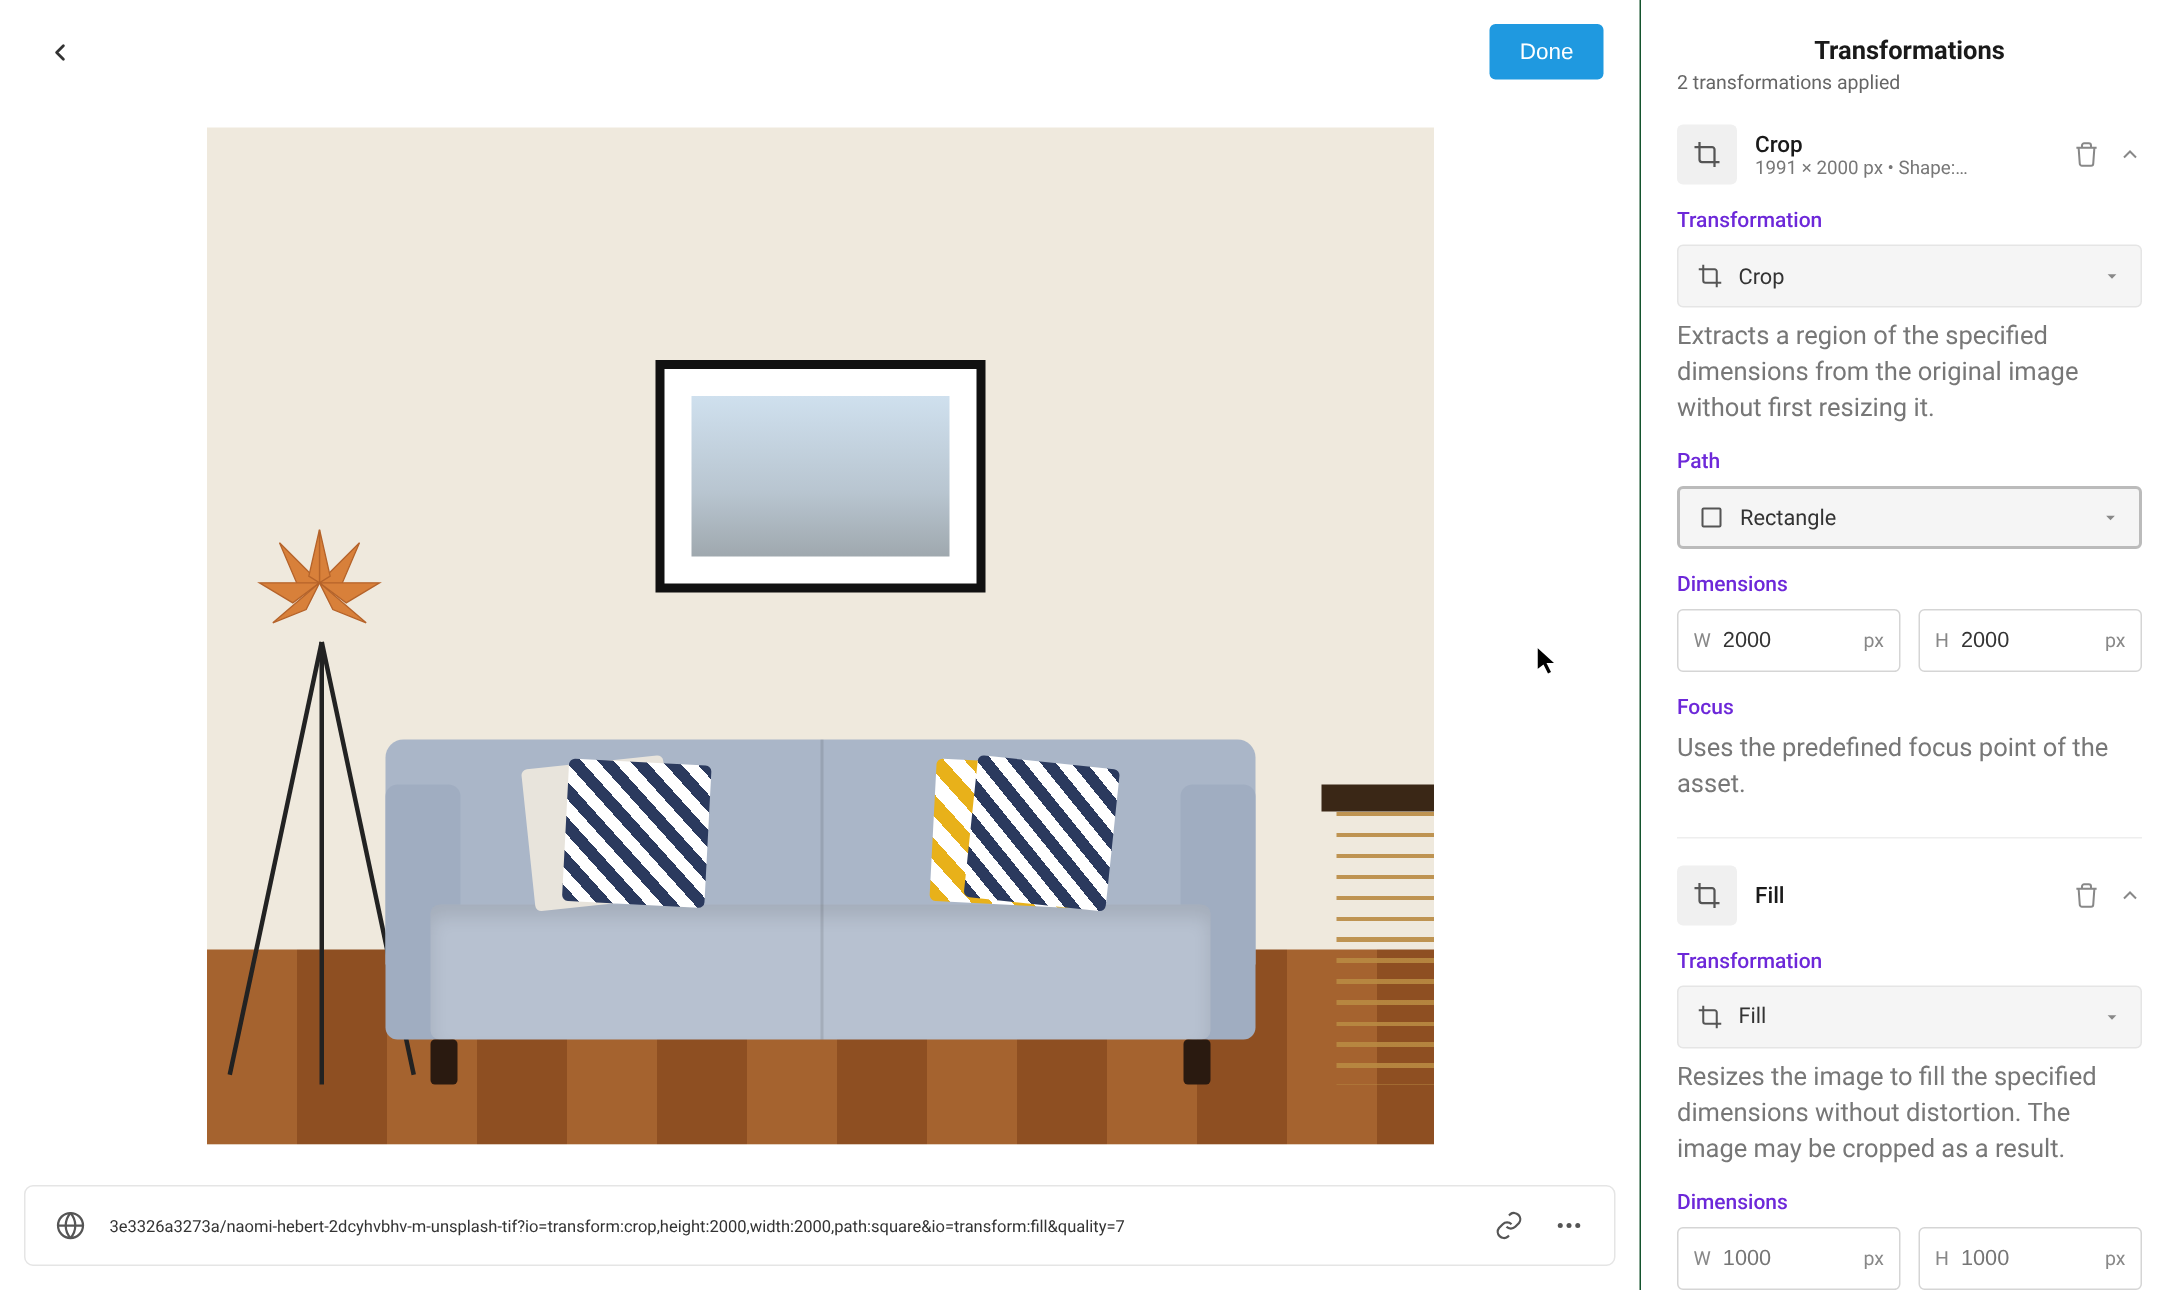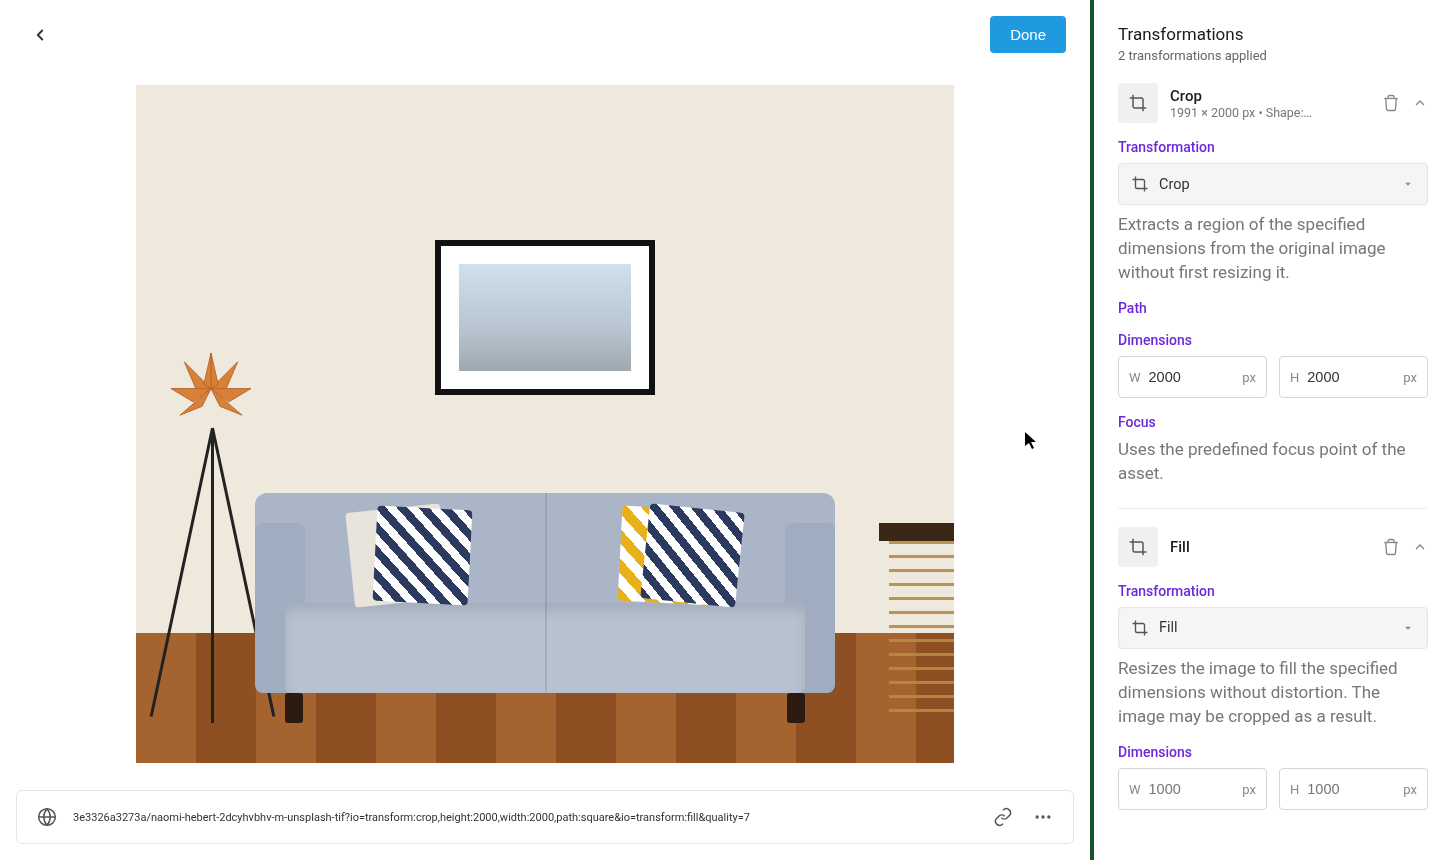--- a/index.html
+++ b/index.html
@@ -1,27 +1,27 @@
 <!DOCTYPE html>
 <html><head>
 <meta charset="utf-8">
 <style>
 * { box-sizing: border-box; margin: 0; padding: 0; }
 body { font-family: -apple-system, BlinkMacSystemFont, "Segoe UI", Roboto, sans-serif; font-size: 14px; color: #1a1a1a; background: #fff; width: 1452px; height: 860px; overflow: hidden; display: flex; }
-.main { flex: 1; display: flex; flex-direction: column; border-right: 4px solid #14532d; }
+.main { flex: 1; display: flex; flex-direction: column; border-right: 1px solid #14532d; }
 .topbar { display: flex; align-items: center; justify-content: space-between; padding: 16px 24px; }
 .back-btn { width: 32px; height: 32px; display: flex; align-items: center; justify-content: center; cursor: pointer; color: #333; }
 .done-btn { background: #1F99E0; color: #fff; border: none; border-radius: 4px; padding: 10px 20px; font-size: 15px; cursor: pointer; }
 .preview { flex: 1; display: flex; align-items: center; justify-content: center; padding: 10px 24px 10px; }
 .preview-img { width: 818px; height: 678px; background: #efe9dd; position: relative; overflow: hidden; }
 .bottombar { display: flex; align-items: center; gap: 12px; padding: 12px 16px; border: 1px solid #e5e5e5; border-radius: 6px; margin: 12px 16px 16px; }
 .url-text { flex: 1; font-size: 11px; color: #333; white-space: nowrap; overflow: hidden; }
 .icon-btn { width: 28px; height: 28px; display: flex; align-items: center; justify-content: center; color: #555; cursor: pointer; }
 .side { width: 358px; padding: 24px 24px 24px 24px; overflow-y: auto; }
-.side h2 { font-size: 17px; font-weight: 400; margin-bottom: 4px; }
+.side h2 { font-size: 17px; font-weight: 700; margin-bottom: 4px; text-align: center; }
 .side .sub { font-size: 13px; color: #666; margin-bottom: 20px; }
 .trans-hdr { display: flex; align-items: center; gap: 12px; margin-bottom: 14px; }
 .trans-hdr .iconbox { width: 40px; height: 40px; background: #f0f0f0; border-radius: 4px; display:flex; align-items:center; justify-content:center; color:#555; }
 .trans-hdr .hdrtxt { flex: 1; }
 .trans-hdr .hdrtxt .ttl { font-size: 15px; font-weight: 500; }
 .trans-hdr .hdrtxt .desc { font-size: 12.5px; color: #777; }
 .trans-hdr .del, .trans-hdr .chev { color: #888; cursor: pointer; display:flex; }
 .label { font-size: 14px; font-weight: 500; margin: 16px 0 8px; color: #6d28d9; }
 .select { width: 100%; height: 42px; background: #f5f5f5; border: 1px solid #e5e5e5; border-radius: 4px; display: flex; align-items: center; padding: 0 12px; gap: 10px; cursor: pointer; color: #333; }
 .select .sel-icon { display:flex; color:#555; }
@@ -194,20 +194,33 @@
     <span class="sel-text">Crop</span>
     <span class="sel-chev">
         <svg width="14" height="14" viewBox="0 0 24 24" fill="currentColor">
           <path d="M7 10l5 5 5-5z"></path>
         </svg>
       </span>
   </div>
   <div class="help">Extracts a region of the specified dimensions from the original image without first resizing it.</div>
 
   <div class="label">Path</div>
+  <div class="select" style="border:2px solid #bbb;">
+    <span class="sel-icon">
+      <svg width="18" height="18" viewBox="0 0 24 24" fill="none" stroke="currentColor" stroke-width="1.8">
+          <rect x="4" y="4" width="16" height="16" rx="1"></rect>
+        </svg>
+    </span>
+    <span class="sel-text">Rectangle</span>
+    <span class="sel-chev">
+        <svg width="14" height="14" viewBox="0 0 24 24" fill="currentColor">
+          <path d="M7 10l5 5 5-5z"></path>
+        </svg>
+      </span>
+  </div>
 
   <div class="label">Dimensions</div>
   <div class="dims-row">
     <div class="dim-input">
       <span class="pref">W</span>
       <input value="2000" style="">
       <span class="unit">px</span>
     </div>
     <div class="dim-input">
       <span class="pref">H</span>

